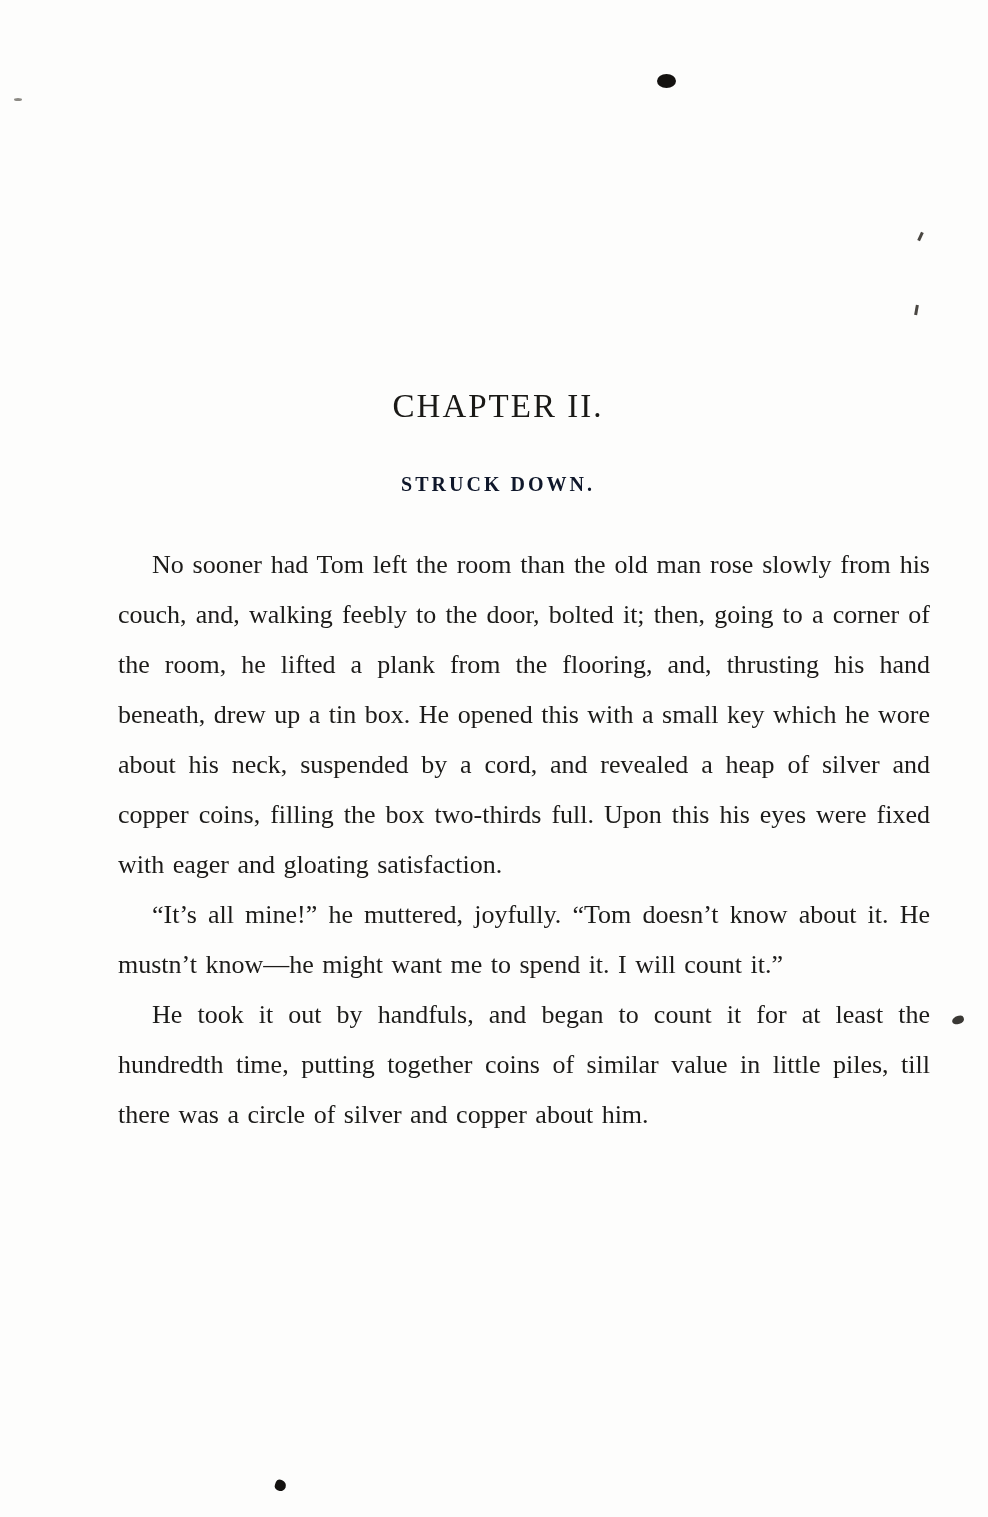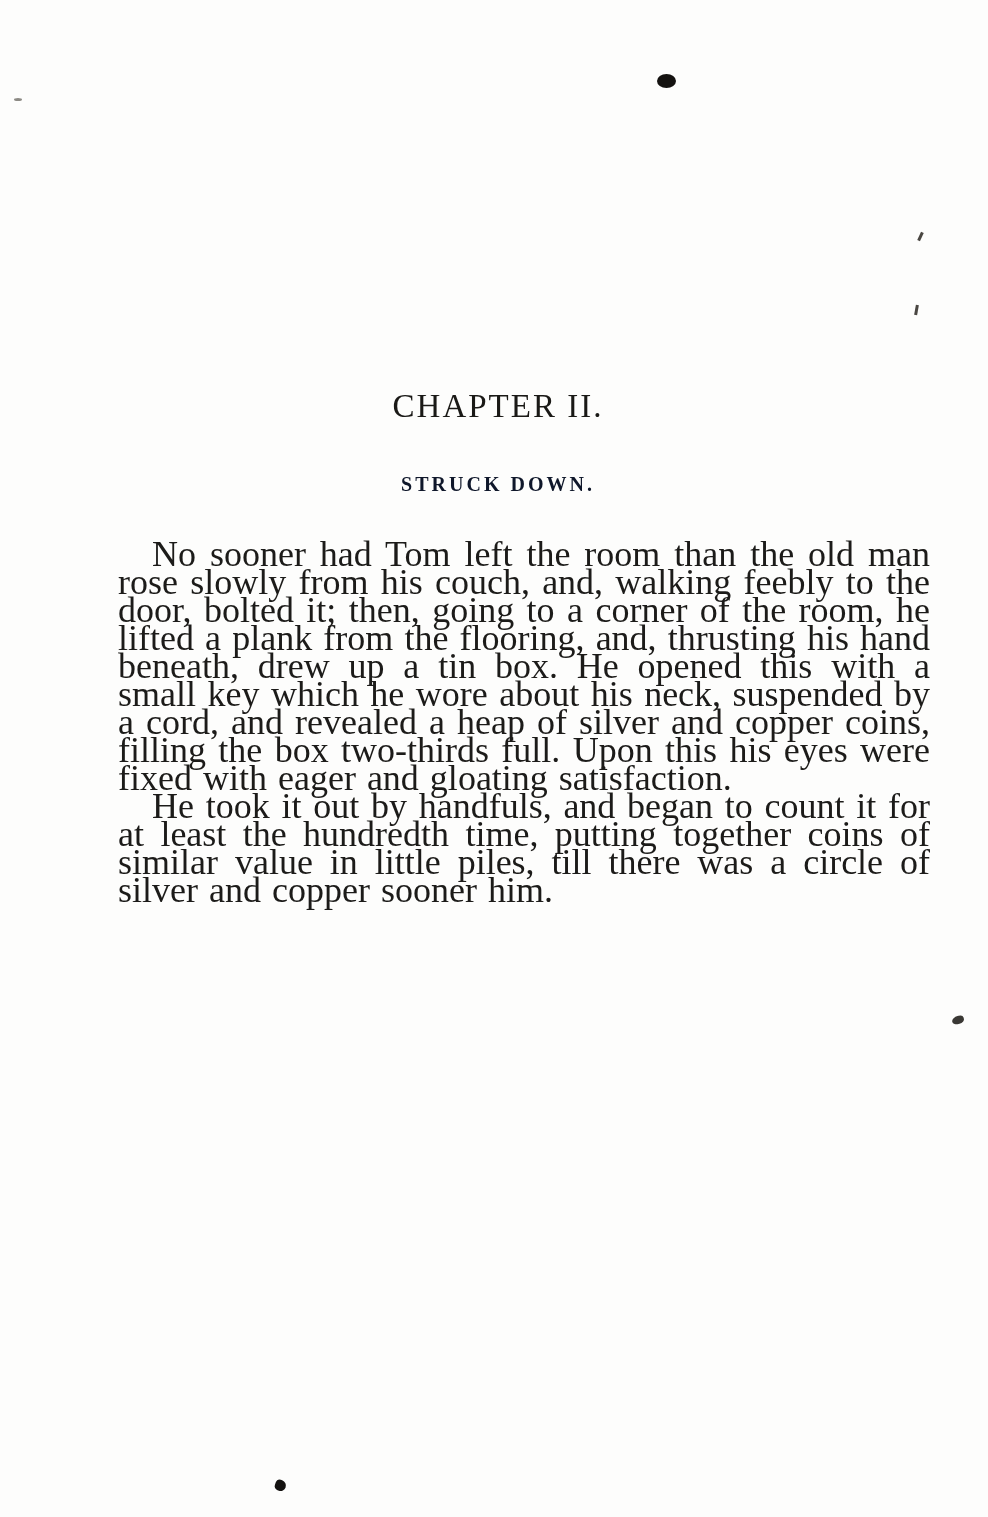--- a/index.html
+++ b/index.html
@@ -39,22 +39,22 @@
     font-size: 20px;
     font-weight: bold;
     letter-spacing: 3px;
     color: #0f172a;
   }
   .body-text {
     position: absolute;
     top: 540px;
     left: 114px;
     width: 812px;
-    font-size: 36px;
-    line-height: 28px;
+    font-size: 26px;
+    line-height: 50px;
     text-align: justify;
   }
   .body-text p {
     margin: 0;
     text-indent: 34px;
     word-spacing: 2px;
   }
   
   .speck {
     position: absolute;
@@ -114,21 +114,22 @@
 
 <div class="scan-page">
 
   <div class="heading-block">
     <h1 class="chapter-heading">CHAPTER II.</h1>
     <h2 class="section-title">STRUCK DOWN.</h2>
   </div>
 
   <div class="body-text">
     <p>No sooner had Tom left the room than the old man rose slowly from his couch, and, walking feebly to the door, bolted it; then, going to a corner of the room, he lifted a plank from the flooring, and, thrusting his hand beneath, drew up a tin box.  He opened this with a small key which he wore about his neck, suspended by a cord, and revealed a heap of silver and copper coins, filling the box two-thirds full.  Upon this his eyes were fixed with eager and gloating satisfaction.</p>
-    <p>He took it out by handfuls, and began to count it for at least the hundredth time, putting together coins of similar value in little piles, till there was a circle of silver and copper sooner him.</p>
+    <p>“It’s all mine!” he muttered, joyfully.  “Tom doesn’t know about it.  He mustn’t know—he might want me to spend it. I will count it.”</p>
+    <p>He took it out by handfuls, and began to count it for at least the hundredth time, putting together coins of similar value in little piles, till there was a circle of silver and copper about him.</p>
   </div>
 
   <span class="speck speck-dot"></span>
   <span class="speck speck-bottom"></span>
   <span class="speck speck-right"></span>
   <span class="speck speck-tick-1"></span>
   <span class="speck speck-tick-2"></span>
   <span class="speck speck-faint-left"></span>
 
 </div>

